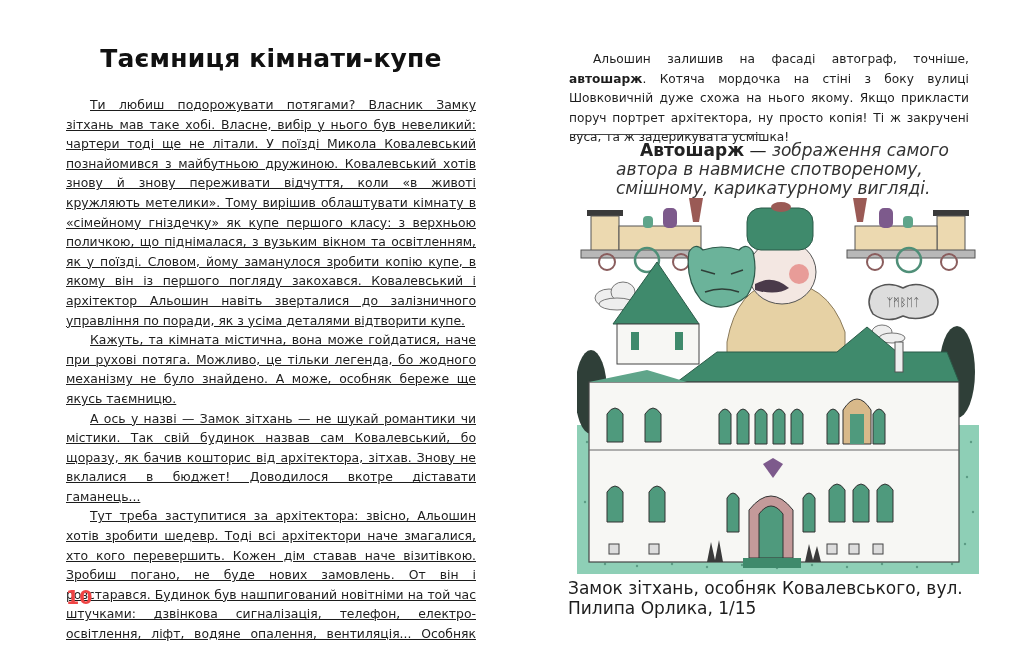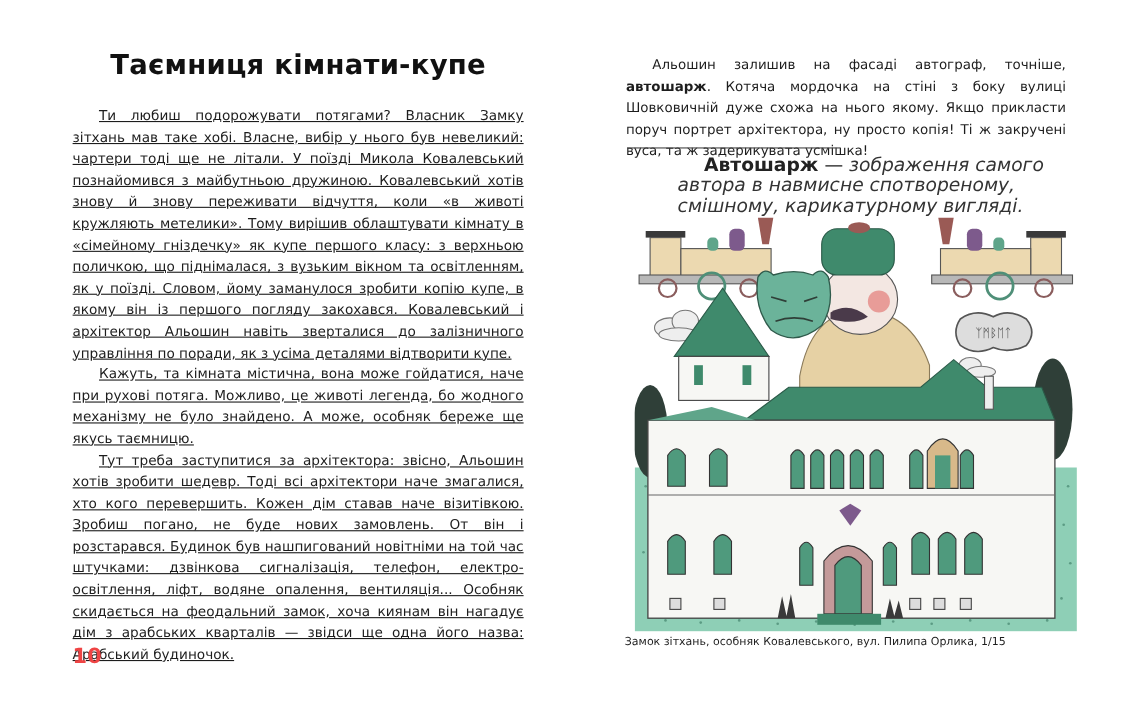--- a/index.html
+++ b/index.html
@@ -47,33 +47,34 @@
     }
     .footnote .term { font-weight: bold; font-style: normal; }
     .footnote .def { font-style: italic; color: #333; }
 
     .illustration {
       position: absolute; left: 65px; top: 192px; width: 402px; height: 382px;
     }
     .illustration svg { width: 100%; height: 100%; display: block; }
     .caption {
       position: absolute; left: 56px; top: 578px; width: 400px;
-      font-family: "DejaVu Sans", sans-serif; font-size: 10px; color: #1d1d1d;
+      font-family: "DejaVu Sans", sans-serif; font-size: 17px; color: #1d1d1d;
     }
   </style>
 </head>
 <body>
 
 <div class="spread">
 
   <div class="page page-left">
     <div class="title">Таємниця кімнати-купе</div>
     <div class="body-text">
       <p>Ти любиш подорожувати потягами? Власник Замку зітхань мав таке хобі. Власне, вибір у нього був невеликий: чартери тоді ще не літали. У поїзді Микола Ковалевський познайомився з майбутньою дружиною. Ковалевський хотів знову й знову переживати відчуття, коли «в животі кружляють метелики». Тому вирішив облаштувати кімнату в «сімейному гніздечку» як купе першого класу: з верхньою поличкою, що піднімалася, з вузьким вікном та освітленням, як у поїзді. Словом, йому заманулося зробити копію купе, в якому він із першого погляду закохався. Ковалевський і архітектор Альошин навіть зверталися до залізничного управління по поради, як з усіма деталями відтворити купе.</p>
-      <p>Кажуть, та кімната містична, вона може гойдатися, наче при рухові потяга. Можливо, це животі легенда, бо жодного механізму не було знайдено. А може, особняк береже ще якусь таємницю.</p>
+      <p>Кажуть, та кімната містична, вона може гойдатися, наче при рухові потяга. Можливо, це тільки легенда, бо жодного механізму не було знайдено. А може, особняк береже ще якусь таємницю.</p>
+      <p>А ось у назві — Замок зітхань — не шукай романтики чи містики. Так свій будинок назвав сам Ковалевський, бо щоразу, як бачив кошторис від архітектора, зітхав. Знову не вклалися в бюджет! Доводилося вкотре діставати гаманець...</p>
       <p>Тут треба заступитися за архітектора: звісно, Альошин хотів зробити шедевр. Тоді всі архітектори наче змагалися, хто кого перевершить. Кожен дім ставав наче візитівкою. Зробиш погано, не буде нових замовлень. От він і розстарався. Будинок був нашпигований новітніми на той час штучками: дзвінкова сигналізація, телефон, електро-освітлення, ліфт, водяне опалення, вентиляція... Особняк скидається на феодальний замок, хоча киянам він нагадує дім з арабських кварталів — звідси ще одна його назва: Арабський будиночок.</p>
     </div>
     <div class="page-number">10</div>
   </div>
 
   <div class="page page-right">
     <div class="right-text">
       <p><span>Альошин залишив на фасаді автограф, точніше, </span><b>автошарж</b><span>. Котяча мордочка на стіні з боку вулиці Шовковичній дуже схожа на нього якому. Якщо прикласти поруч портрет архітектора, ну просто копія! Ті ж закручені вуса, та ж задерикувата усмішка!</span></p>
     </div>
 

